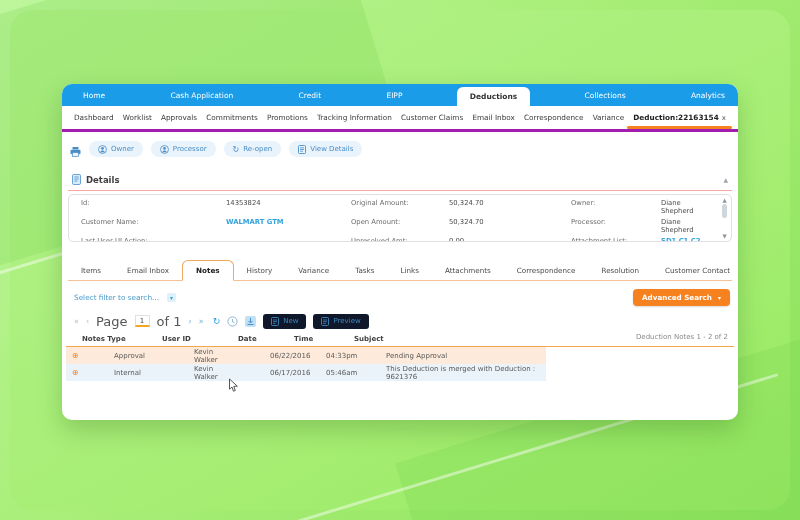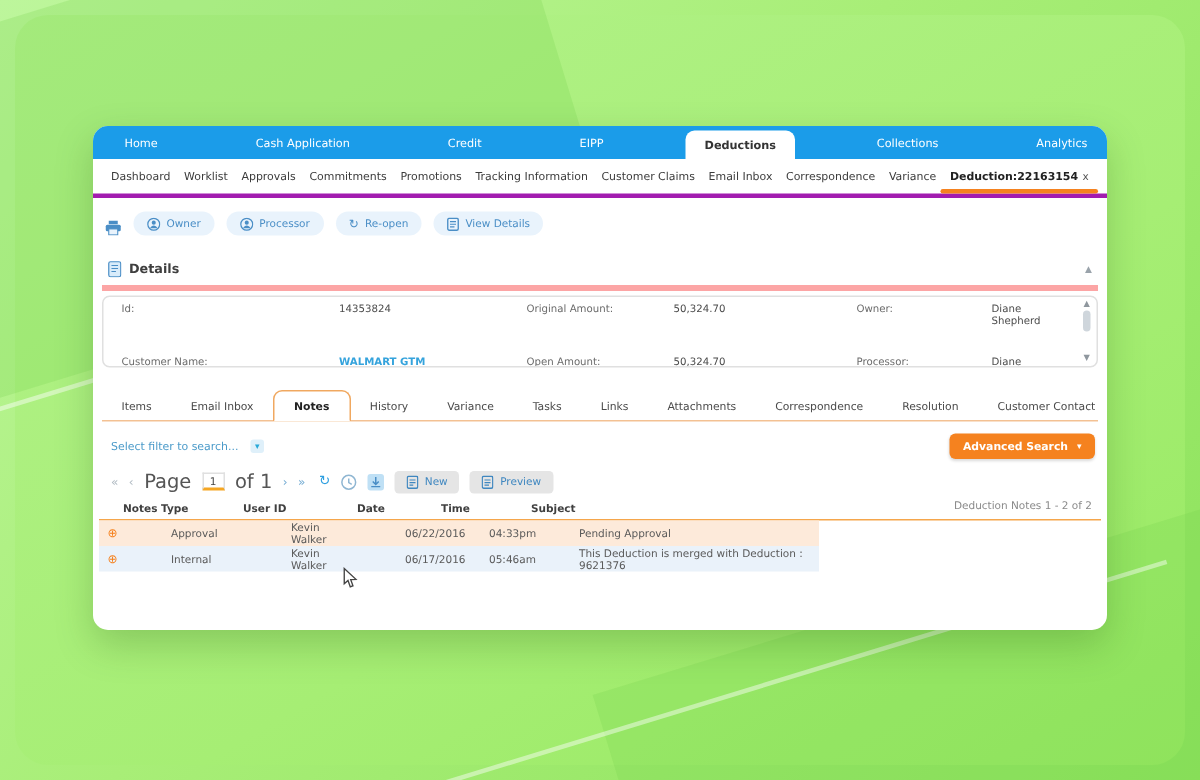--- a/index.html
+++ b/index.html
@@ -60,28 +60,28 @@
   .toolbar { display:flex; align-items:flex-end; gap:8px; padding:9px 8px 7px 8px; }
   .tool-pill {
     display:flex; align-items:center; gap:4px; background:#e9f3fc; color:#4a8ec6;
     border-radius:9px; height:16px; padding:0 9px; font-size:7px; cursor:pointer; white-space:nowrap;
   }
   .icon-svg { display:inline-block; vertical-align:middle; }
   .print-btn { cursor:pointer; display:flex; align-items:center; }
 
   
   .details { position:absolute; left:6px; right:6px; top:88px; }
-  .details-head { display:flex; align-items:center; gap:5px; padding:2px 4px 5px 4px; border-bottom:4px solid #fca5a5; }
+  .details-head { display:flex; align-items:center; gap:5px; padding:2px 4px 5px 4px; border-bottom:1px solid #fca5a5; }
   .details-title { font-size:8.5px; font-weight:bold; color:#3f3f3f; }
   .details-collapse { margin-left:auto; color:#9aa3ab; font-size:6px; cursor:pointer; }
   .details-box {
     border:1px solid #e0e0e0; border-radius:5px; margin-top:3px; height:48px;
     position:relative; padding:4px 18px 3px 12px; overflow:hidden;
   }
-  .dgrid { display:grid; grid-template-columns:145px 125px 98px 122px 90px 1fr; row-gap:19px; }
+  .dgrid { display:grid; grid-template-columns:145px 125px 98px 122px 90px 1fr; row-gap:3px; }
   .dlabel { font-size:6.8px; color:#6b6b6b; }
   .dvalue { font-size:6.8px; color:#4c4c4c; }
   .dvalue.link { color:#35a3dc; font-weight:bold; cursor:pointer; }
   .dscroll {
     position:absolute; right:2px; top:2px; bottom:2px; width:9px;
     display:flex; flex-direction:column; align-items:center; justify-content:space-between;
   }
   .dscroll .arrow { font-size:5.5px; color:#8f979e; cursor:pointer; line-height:6px; }
   .dscroll .thumb { width:5px; flex:0 0 14px; background:#cfd6dc; border-radius:3px; margin-top:1px; cursor:grab; }
   .dscroll .track { flex:1; }
@@ -114,21 +114,21 @@
   .pg-arrow { font-size:8px; cursor:pointer; }
   .pg-gray { color:#b2bcc4; } .pg-blue { color:#78aed4; }
   .pg-label { font-size:13px; color:#555; }
   .pg-input {
     width:15px; height:12px; font-size:7px; text-align:center; color:#444;
     border:1px solid #e0e0e0; border-bottom:2px solid #f5a623; outline:none;
     font-family:"DejaVu Sans", sans-serif;
   }
   .pg-icon { color:#2e9fe0; font-size:9px; cursor:pointer; margin-left:2px; }
   .pill-btn {
-    display:flex; align-items:center; gap:4px; background:#e5e5e5; color:#3f87c0;
+    display:flex; align-items:center; gap:4px; background:#0f172a; color:#3f87c0;
     border-radius:3px; height:15px; padding:0 8px; font-size:7px; cursor:pointer;
   }
   .export-sq { width:11px; height:11px; background:#bfe0f5; border-radius:2px; display:flex; align-items:center; justify-content:center; cursor:pointer; }
   .range-text { margin-left:auto; font-size:7px; color:#8a8a8a;margin-top:32px; }
 
   
   .tablewrap { position:absolute; left:4px; right:4px; top:248px; }
   .trow {
     display:grid; grid-template-columns:14px 80px 76px 56px 60px 1fr;
     align-items:center; height:17px; padding-left:2px;

